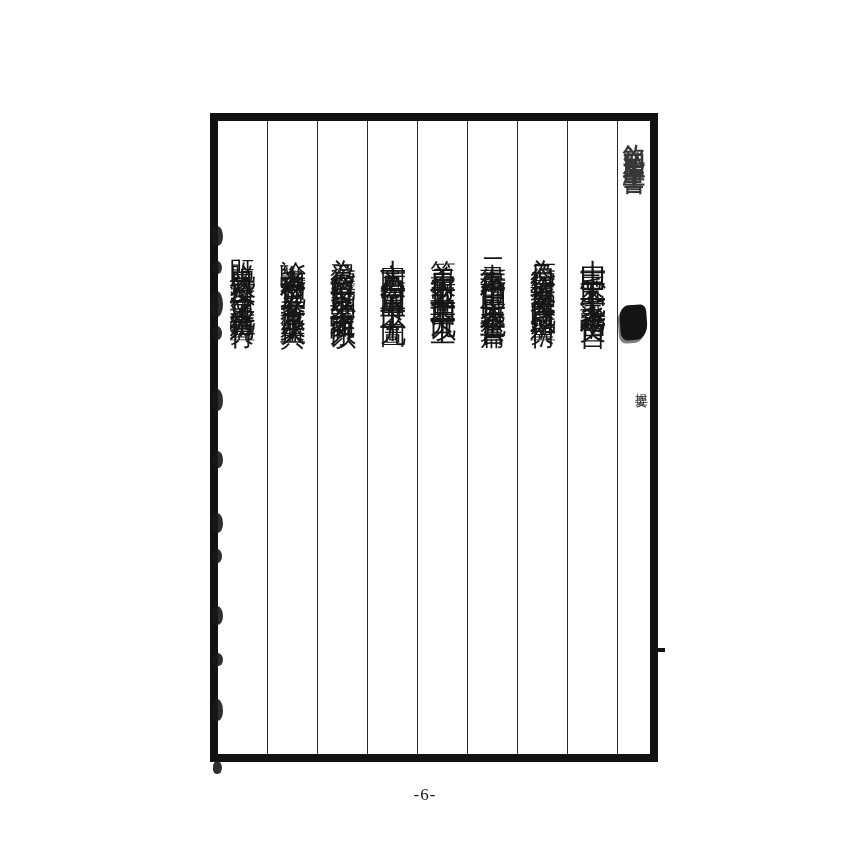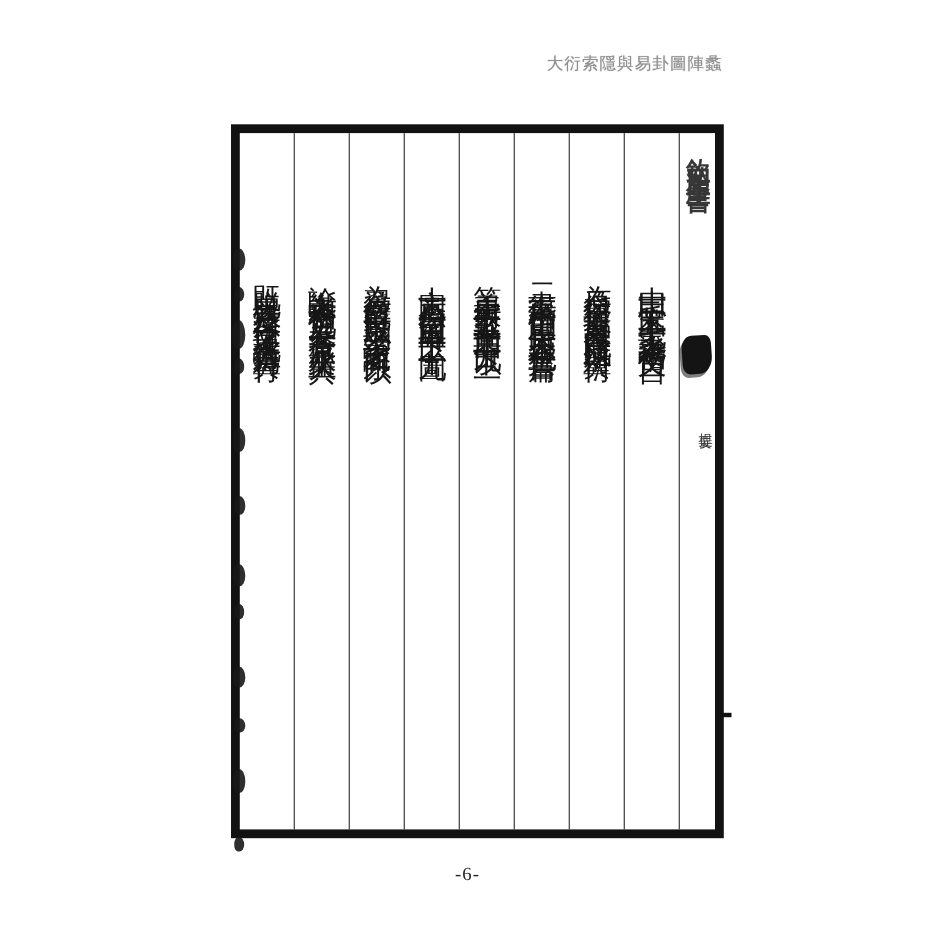--- a/index.html
+++ b/index.html
@@ -129,21 +129,20 @@
     font-size:17px;
     color:#1e1e1e;
     letter-spacing:1px;
   }
 </style>
 </head>
 <body>
 
 <div class="page">
 
-  <div class="running-header">大衍索隱與易卦圖陣蠡</div>
 
   <div class="book-frame">
     <div class="frame-inner">
 
       <div class="margin-strip">
         <div class="imprint">欽定四庫全書</div>
         <div class="seal-smudge"></div>
         <div class="section-label">提要</div>
       </div>
 

